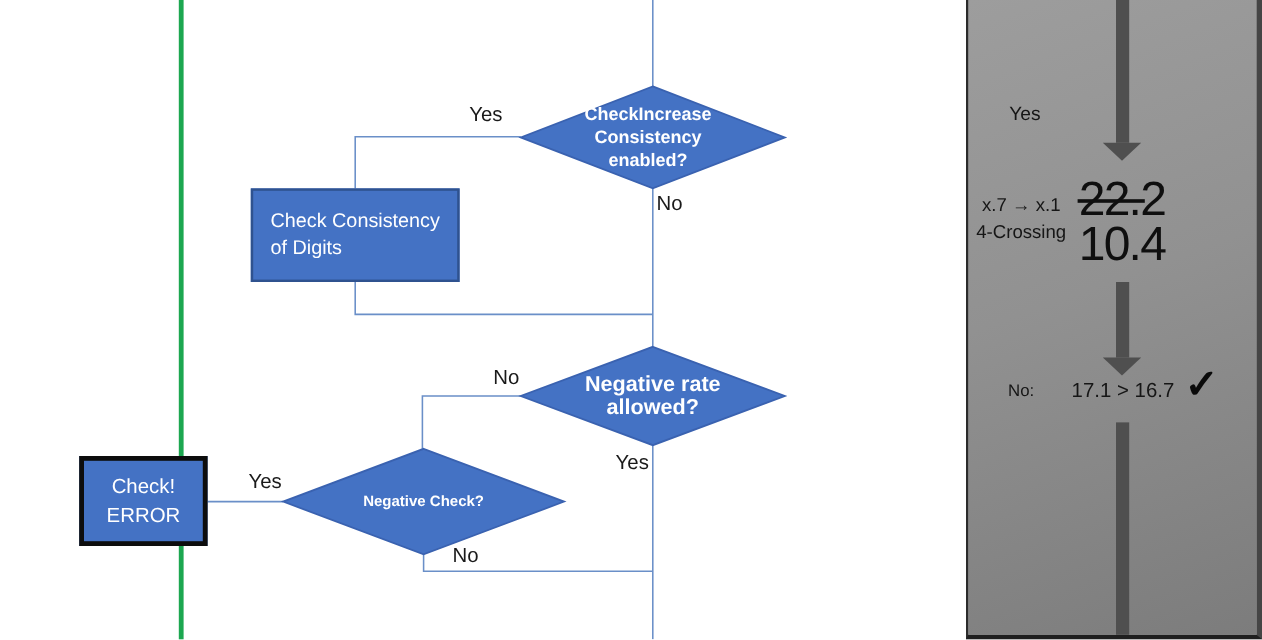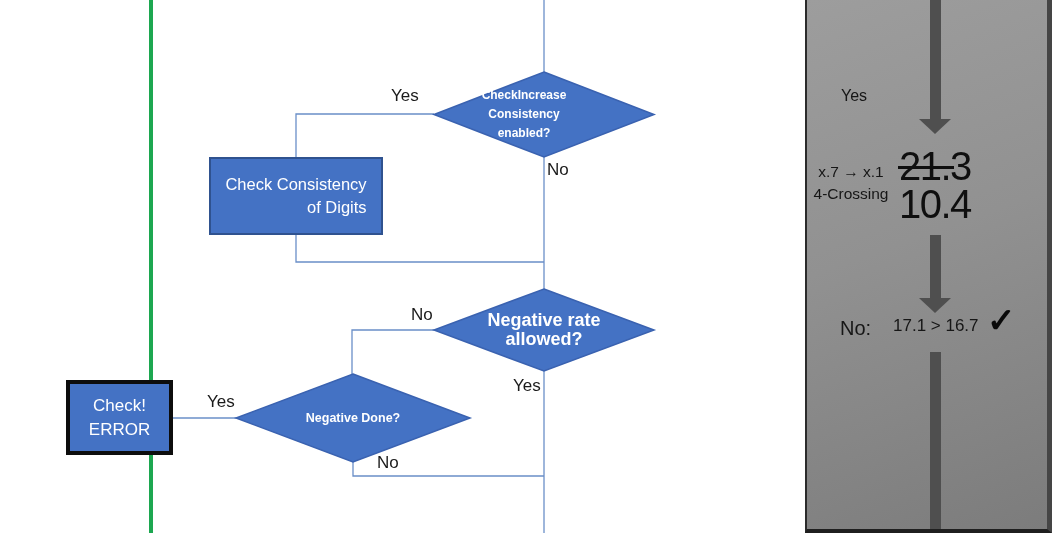--- a/index.html
+++ b/index.html
@@ -5,27 +5,27 @@
   html,body{margin:0;padding:0;}
   body{font-family:"Liberation Sans",sans-serif;background:#ffffff;}
   .stage{position:relative;width:1052px;height:533px;background:#ffffff;overflow:hidden;}
 
   .green-line{position:absolute;left:149px;top:0;width:4px;height:533px;background:#1ca750;z-index:1;}
 
   svg.wires{position:absolute;left:0;top:0;z-index:2;}
 
   .node-text{position:absolute;display:flex;align-items:center;justify-content:center;
     text-align:center;color:#ffffff;white-space:pre-line;z-index:4;}
-  .d1-text{left:434px;top:80px;width:180px;height:69px;font-size:12px;font-weight:600;line-height:19px;}
+  .d1-text{left:450px;top:80px;width:180px;height:69px;font-size:15px;font-weight:600;line-height:19px;}
   .d2-text{left:454px;top:301px;width:180px;height:58px;font-size:18px;font-weight:600;line-height:19px;}
   .d3-text{left:263px;top:404px;width:180px;height:28px;font-size:12.5px;font-weight:600;}
 
   .proc-rect{position:absolute;left:209px;top:157px;width:174px;height:78px;
     background:#4472c4;border:2px solid #2f528f;box-sizing:border-box;z-index:3;
-    display:flex;align-items:center;justify-content:center;text-align:right;
+    display:flex;align-items:center;justify-content:center;text-align:left;
     color:#fff;font-size:16.5px;line-height:23px;white-space:pre-line;}
 
   .done-box{position:absolute;left:66px;top:380px;width:107px;height:75px;
     background:#4472c4;border:4px solid #0d0d0d;box-sizing:border-box;z-index:5;
     display:flex;align-items:center;justify-content:center;text-align:center;
     color:#fff;font-size:17px;line-height:24px;white-space:pre-line;}
 
   .lbl{position:absolute;font-size:17px;color:#1a1a1a;z-index:4;}
   .lbl-yes1{left:391px;top:86px;}
   .lbl-no1{left:547px;top:160px;}
@@ -46,21 +46,21 @@
   .ahead{width:0;height:0;border-left:16px solid transparent;border-right:16px solid transparent;
     border-top:15px solid #4f4f4f;}
   .ahead1{left:112px;top:119px;}
   .ahead2{left:112px;top:298px;}
   .p-yes{left:34px;top:87px;font-size:16px;color:#161616;}
   .p-rule{left:0;top:161px;width:88px;text-align:center;font-size:15.5px;line-height:22px;
     color:#161616;white-space:pre-line;}
   .p-vals{left:92px;top:147px;font-size:40px;line-height:38px;color:#0f0f0f;letter-spacing:-1.5px;}
   .struck{position:relative;display:inline-block;}
   .struck::after{content:"";position:absolute;left:-1px;top:19px;width:78%;border-top:3.5px solid #0f0f0f;}
-  .p-no{left:33px;top:317px;font-size:20px;color:#161616;}
+  .p-no{left:33px;top:317px;font-size:14px;color:#161616;}
   .p-cmp{left:86px;top:316px;font-size:17px;color:#161616;text-align:center;}
   .p-check{left:180px;top:300px;font-size:34px;font-weight:bold;color:#0a0a0a;}
 </style>
 </head>
 <body>
 
 <div class="stage">
 
   <div class="green-line"></div>
 
@@ -80,21 +80,21 @@
       <polygon points="544,289 654,330 544,371 434,330"></polygon>
       <polygon points="353,374 470,418 353,462 236,418"></polygon>
     </g>
   </svg>
 
   <div class="node-text d1-text">CheckIncrease
 Consistency
 enabled?</div>
   <div class="node-text d2-text">Negative rate
 allowed?</div>
-  <div class="node-text d3-text">Negative Done?</div>
+  <div class="node-text d3-text">Negative Check?</div>
 
   <div class="proc-rect">Check Consistency
 of Digits</div>
 
   <div class="done-box">Check!
 ERROR</div>
 
   <div class="lbl lbl-yes1">Yes</div>
   <div class="lbl lbl-no1">No</div>
   <div class="lbl lbl-no2">No</div>
@@ -105,21 +105,21 @@
   <div class="panel">
     <div class="shaft shaft1"></div>
     <div class="ahead ahead1"></div>
 
     <div class="p-yes">Yes</div>
 
     <div class="p-rule">x.7 → x.1
 4-Crossing</div>
 
     <div class="p-vals">
-      <div class="struck">21.3</div>
+      <div class="struck">22.2</div>
       <div>10.4</div>
     </div>
 
     <div class="shaft shaft2"></div>
     <div class="ahead ahead2"></div>
 
     <div class="p-no">No:</div>
     <div class="p-cmp">17.1 &gt; 16.7</div>
     <div class="p-check">✓</div>
 

